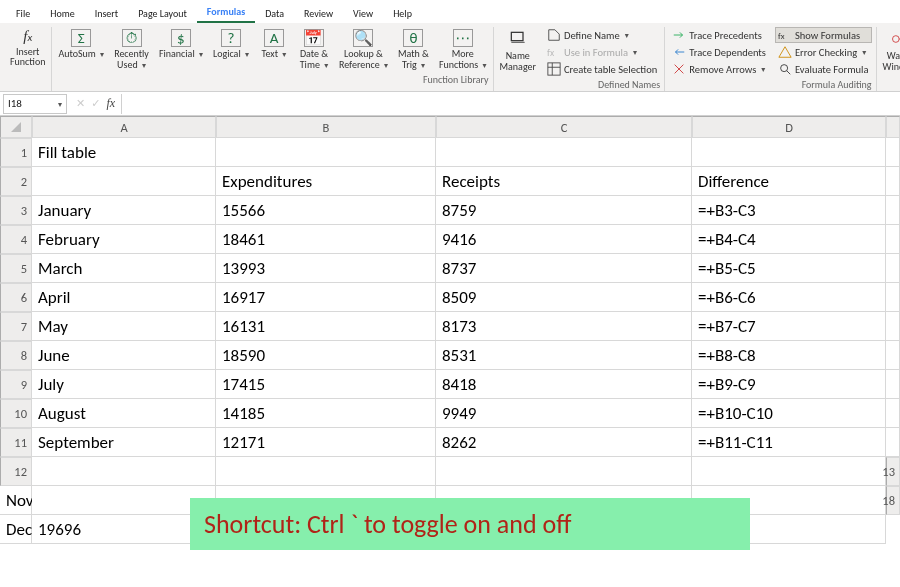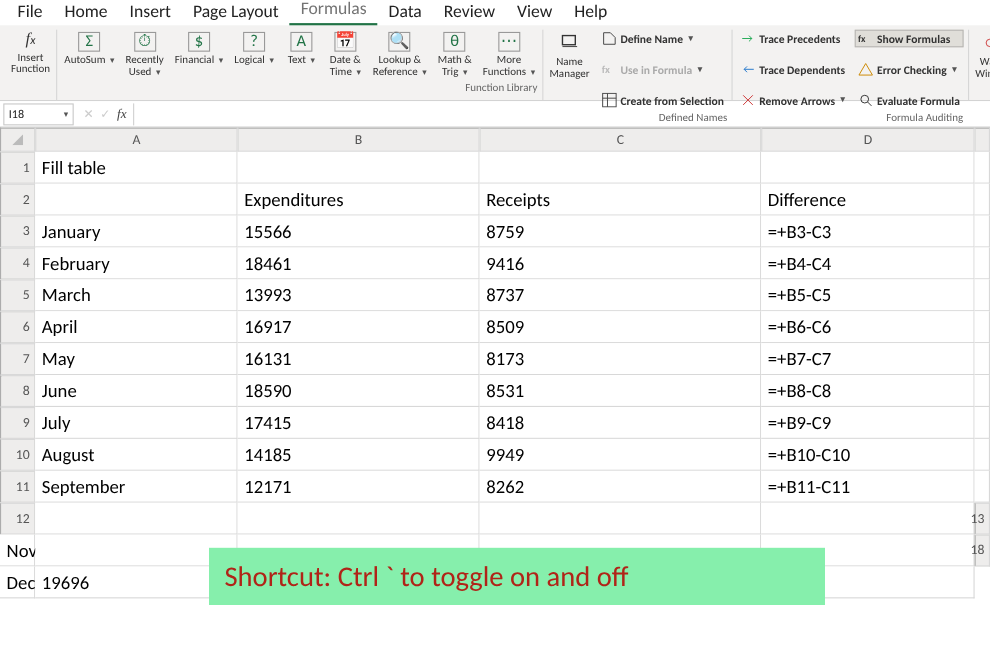--- a/index.html
+++ b/index.html
@@ -1,29 +1,29 @@
 <!DOCTYPE html>
 <html><head>
 <meta charset="utf-8">
 <style>
   * { box-sizing: border-box; font-family: "Segoe UI", Calibri, sans-serif; }
   body { margin:0; width:900px; height:587px; background:#fff; overflow:hidden; font-size:12px; color:#222; }
   
-  .menu { display:flex; align-items:flex-end; height:23px; padding:0 6px; background:#fff; font-size:16px; }
+  .menu { display:flex; align-items:flex-end; height:23px; padding:0 6px; background:#fff; font-size:10px; }
   .menu-item { padding:3px 10px; cursor:pointer; color:#222; }
-  .menu-item.active { border-bottom:2px solid #217346; color:#737373; font-weight:400; }
+  .menu-item.active { border-bottom:2px solid #217346; color:#3b82f6; font-weight:700; }
   
   .ribbon-wrap { background:#f3f2f1; border-bottom:1px solid #d0d0d0; }
   .ribbon { display:flex; align-items:flex-start; padding:4px 4px 0 4px; height:68px; }
   .rgroup { display:flex; flex-direction:column; align-items:center; justify-content:space-between; height:64px; padding:0 4px; border-right:1px solid #d6d6d6; }
   .rgroup:last-child { border-right:none; }
   .rbtns { display:flex; align-items:flex-start; gap:6px; }
   .vbtn { display:flex; flex-direction:column; align-items:center; justify-content:flex-start; gap:2px; font-size:10px; line-height:1.05; text-align:center; padding:2px 2px; color:#333; cursor:pointer; min-width:34px; }
   .vbtn svg { width:20px; height:20px; }
-  .vcol { display:flex; flex-direction:column; gap:12px;font-weight:bold; }
+  .vcol { display:flex; flex-direction:column; gap:1px; }
   .hline { display:flex; align-items:center; gap:3px; font-size:10.5px; color:#333; padding:1px 3px; cursor:pointer; white-space:nowrap; }
   .hline.active { background:#e0ded9; border:1px solid #b8b6b3; padding:0 2px; }
   .hline svg { width:14px; height:14px; flex:none; }
   .caret { font-size:8px; color:#555; margin-left:2px; }
   .glabel { font-size:10px; color:#666; padding:1px 0 18px 0; text-align:right; width:100%; }
   
   .fbar { display:flex; align-items:center; height:24px; border-bottom:1px solid #d0d0d0; background:#fff; margin-top:0;}
   .namebox { width:64px; height:20px; border:1px solid #c8c8c8; margin:0 3px; font-size:11px; display:flex; align-items:center; padding:0 4px; background:#fff; }
   .namebox .dd { margin-left:auto; font-size:8px; color:#555; }
   .fx-icons { display:flex; align-items:center; gap:6px; padding:0 6px; color:#999; font-size:11px; }
@@ -137,21 +137,21 @@
                 <text x="0" y="12" font-size="11" fill="#bbb">fx</text>
               </svg>
           <span>Use in Formula</span>
               <span class="caret">▾</span>
         </div>
         <div class="hline">
           <svg viewBox="0 0 16 16">
                 <rect x="1" y="1" width="14" height="14" fill="none" stroke="#444"></rect>
                 <path d="M1 6h14M6 1v14" stroke="#444"></path>
               </svg>
-          <span>Create from Selection</span>
+          <span>Create table Selection</span>
         </div>
       </div>
     </div>
     <div class="glabel">Defined Names</div>
   </div>
 
   <div class="rgroup">
     <div class="rbtns">
       <div class="vcol">
         <div class="hline">

